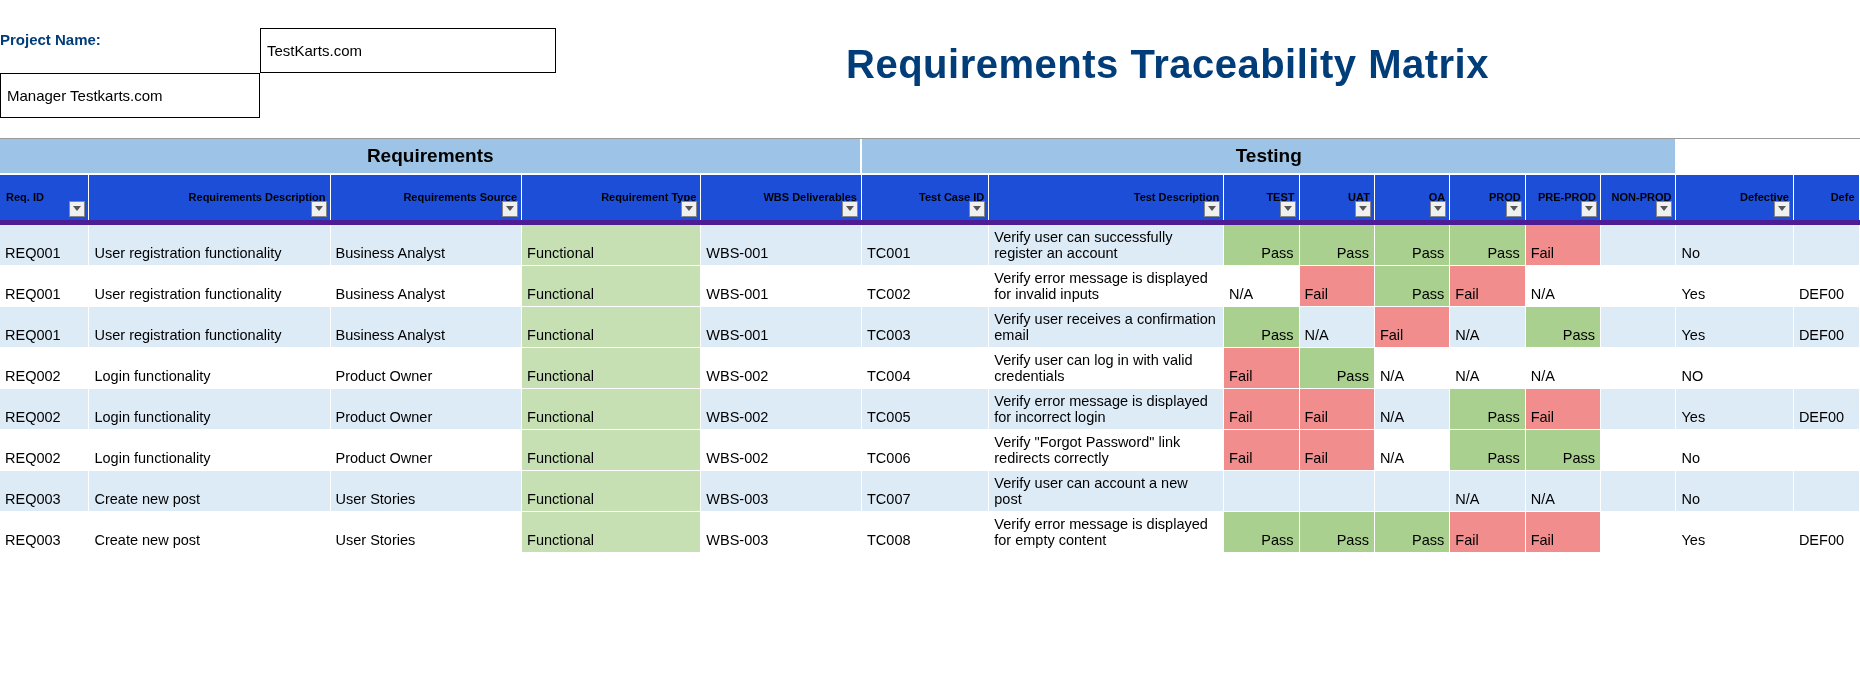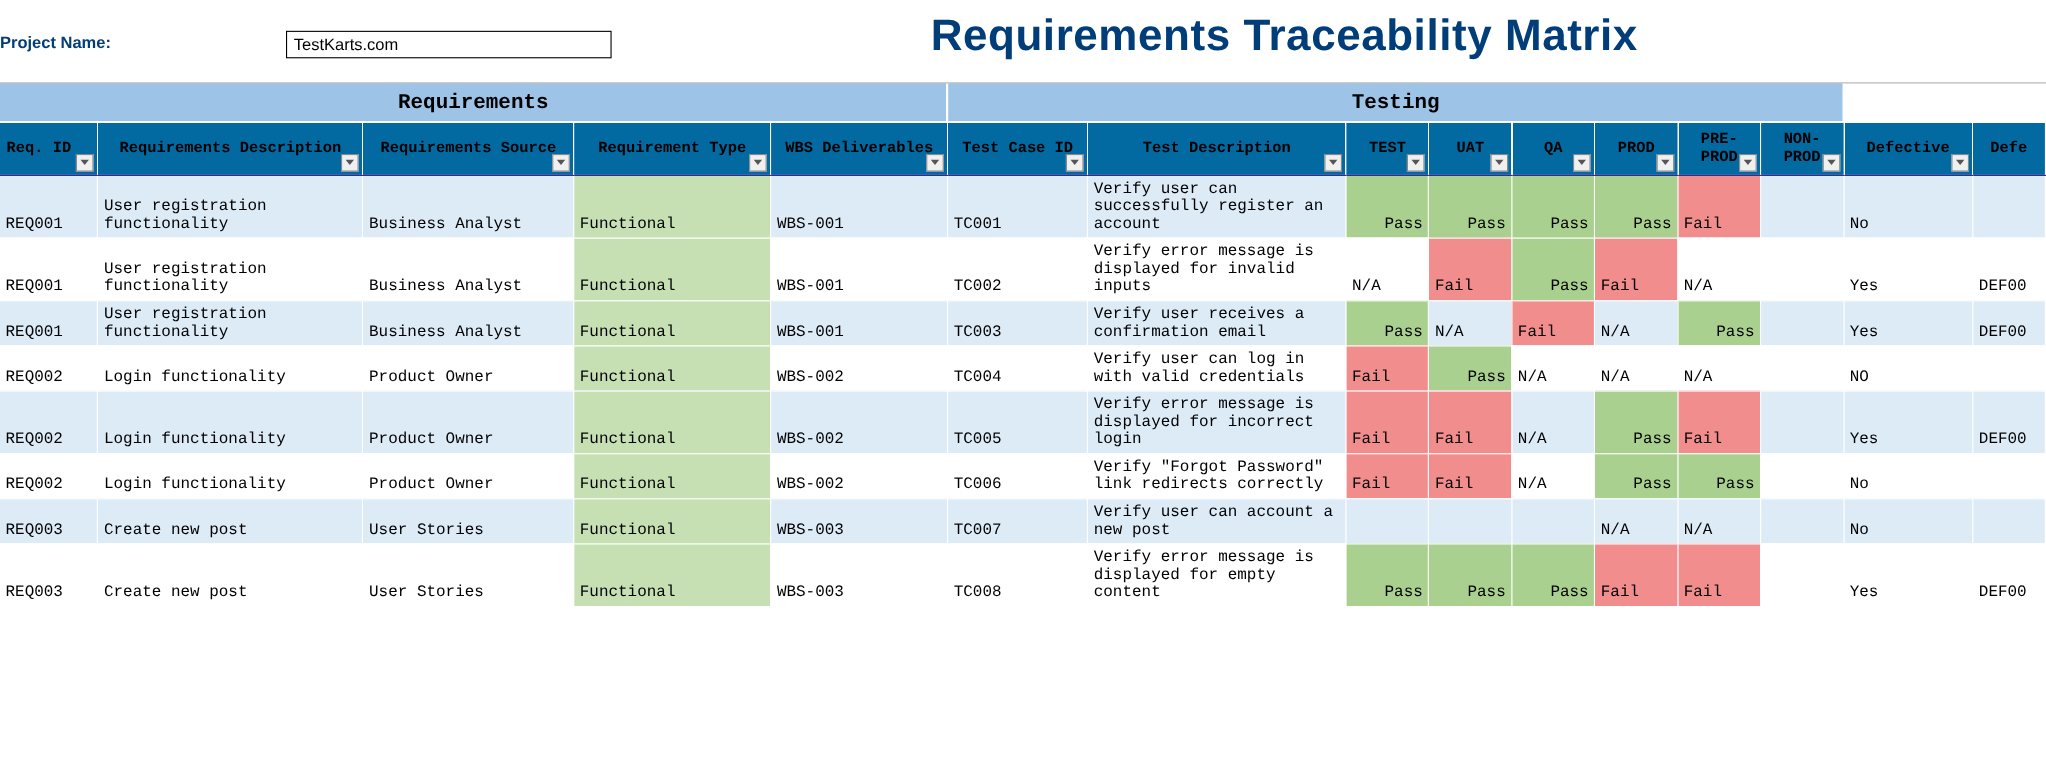--- a/index.html
+++ b/index.html
@@ -26,21 +26,21 @@
   }
   .proj-label {
     color: #003d79;
     font-weight: 700;
     padding-right: 6px;
     font-size: 15px;
     line-height: 24px;
   }
   .proj-value {
     border: 1px solid #000;
-    padding: 3px 6px;
+    padding: 13px 6px;
     font-size: 15px;
     background: #fff;
   }
   .proj-value.tall { min-height: 44px; }
   .title-area {
     flex: 1;
     display: flex;
     align-items: center;
     justify-content: center;
     padding-right: 81px;
@@ -48,49 +48,48 @@
   .title {
     font-size: 40px;
     font-weight: 700;
     color: #003d79;
     letter-spacing: 0.5px;
   }
   table {
     border-collapse: collapse;
     width: 100%;
     table-layout: fixed;
-    font-family: Liberation Mono, monospace;
   }
   th, td {
     text-align: left;
     vertical-align: bottom;
     border-right: 1px solid #fff;
   }
   .group-header th {
     background: #9dc3e6;
     font-size: 19px;
     font-weight: 700;
     text-align: center;
     padding: 6px;
     border-right: 2px solid #fff;
     border-bottom: 2px solid #fff;
     vertical-align: middle;
   }
   .group-header th.empty-grp { background: #fff; }
   .col-header th {
-    background: #0369a1;
+    background: #1d4ed8;
     font-weight: 700;
-    font-size: 14px;
+    font-size: 11px;
     padding: 4px 4px 4px 4px;
     height: 48px;
     vertical-align: middle;
     position: relative;
-    border-bottom: 1px solid #4c1d95;
-  }
-  .col-header th .hdr-text { display: block; text-align: center; }
+    border-bottom: 5px solid #4c1d95;
+  }
+  .col-header th .hdr-text { display: block; text-align: right; }
   .col-header th .hdr-text.left { text-align: left; padding-left: 2px; }
   .filter-btn {
     position: absolute;
     right: 3px;
     bottom: 3px;
     width: 16px;
     height: 16px;
     background: #f0f0f0;
     border: 1px solid #888;
     display: flex;
@@ -122,20 +121,21 @@
 </style>
 </head>
 <body>
 
 <div class="sheet">
 
   <div class="top-area">
     <div class="project-info">
       <div class="proj-label">Project Name:</div>
       <div class="proj-value">TestKarts.com</div>
+      <div class="proj-value">Manager Testkarts.com</div>
     </div>
     <div class="title-area">
       <div class="title">Requirements Traceability Matrix</div>
     </div>
   </div>
 
   <table>
     <colgroup>
       <col class="col-reqid">
         <col class="col-reqdesc">

